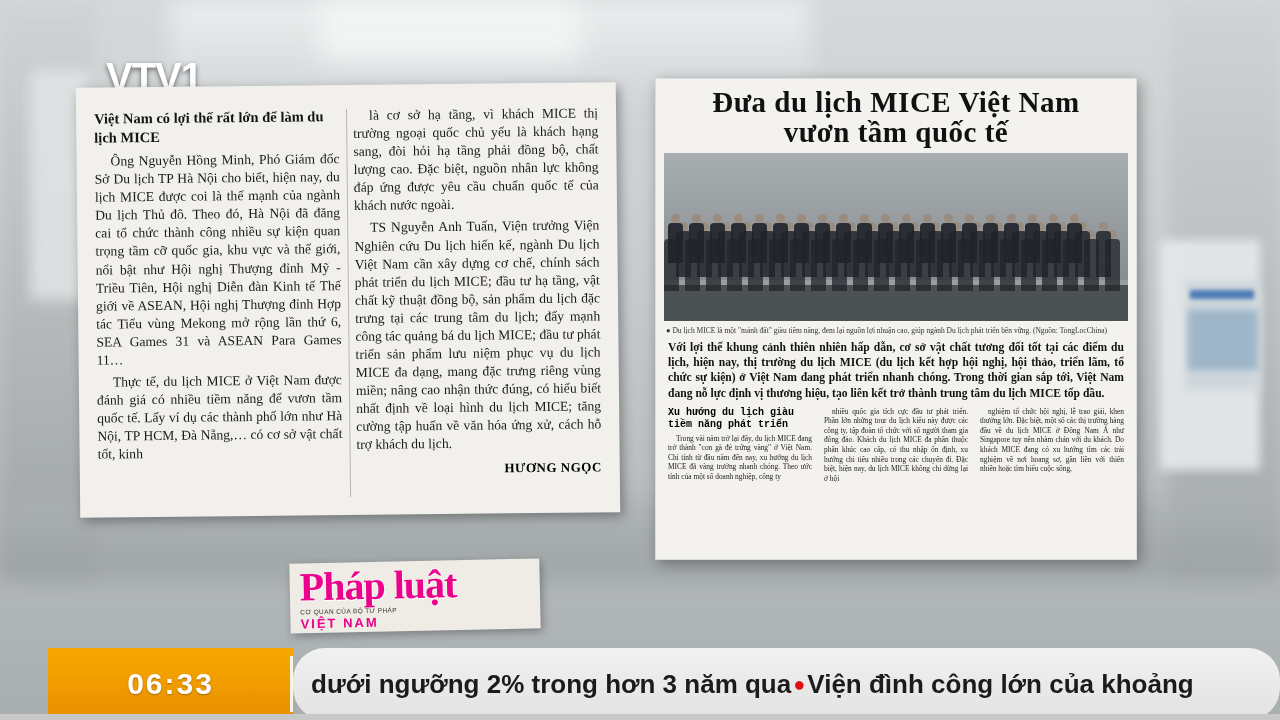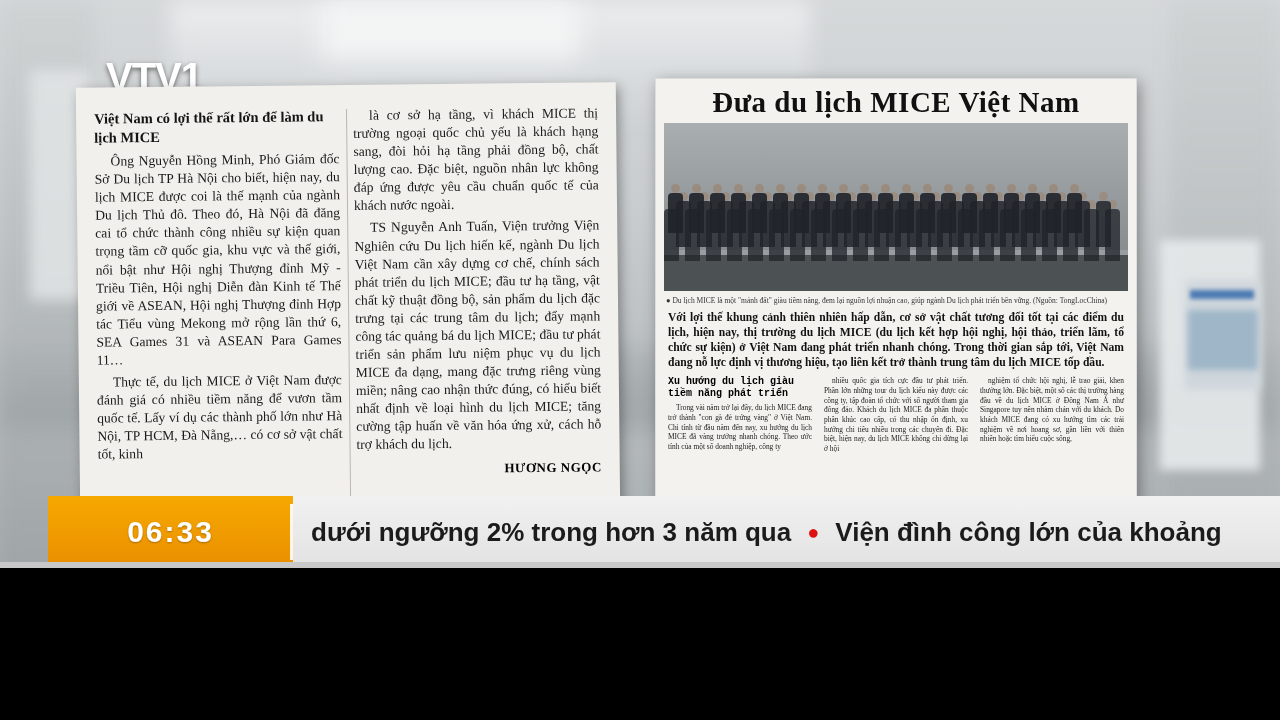--- a/index.html
+++ b/index.html
@@ -1,17 +1,17 @@
 <!DOCTYPE html>
 <html><head>
 <meta charset="utf-8">
 <style>
   html,body{margin:0;padding:0;background:#000;}
   body{width:1280px;height:720px;overflow:hidden;font-family:"Liberation Sans",sans-serif;}
-  #screen{position:relative;width:1280px;height:568px;overflow:hidden;background:#b9bdc0;}
+  #screen{position:relative;width:1280px;height:720px;overflow:hidden;background:#b9bdc0;}
 
   
   .bg{position:absolute;inset:0;
       background:
         linear-gradient(180deg,#d6d9da 0%,#c9cdcf 35%,#b7bcbe 70%,#a8adaf 100%);
   }
   .wall-left{left:0;top:0;width:95px;height:575px;background:linear-gradient(180deg,#cfd3d4,#9fa4a6);filter:blur(8px);position:absolute;}
   .wall-right{right:0;top:0;width:110px;height:575px;background:linear-gradient(180deg,#cfd3d4,#a4a9ab);filter:blur(8px);position:absolute;}
   .ceil{position:absolute;left:170px;top:0;width:640px;height:120px;
         background:linear-gradient(180deg,#eceeef,#cdd1d3);filter:blur(10px);}
@@ -74,21 +74,21 @@
     box-shadow:2px 3px 8px rgba(0,0,0,.3);}
 
   
   .ticker{position:absolute;left:0;bottom:0;width:1280px;height:72px;display:flex;align-items:stretch;}
   .tk-clock{width:245px;background:linear-gradient(180deg,#f7a800,#e98f00);display:flex;align-items:center;
     justify-content:center;position:relative;margin-left:48px;}
   .tk-clock .time{color:#fff;font-size:30px;font-weight:bold;letter-spacing:2px;
     font-family:"Liberation Sans",sans-serif;text-shadow:0 1px 2px rgba(0,0,0,.3);}
   .tk-sep{position:absolute;right:0;top:8px;bottom:8px;width:3px;background:#fff;opacity:.9;}
   .tk-text{flex:1;background:linear-gradient(180deg,#f1f1f1,#e2e2e2);display:flex;align-items:center;
-    overflow:hidden;white-space:nowrap;padding-left:18px;gap:16px;}
+    overflow:hidden;white-space:nowrap;padding-left:18px;gap:2px;border-radius:32px;}
   .tk-item{font-size:26px;color:#1b1b1b;font-weight:bold;font-family:"Liberation Sans",sans-serif;}
   .tk-dot{color:#d11; font-size:20px;}
   .tk-bottom{position:absolute;left:0;bottom:0;width:1280px;height:6px;background:#c8c8c8;}
 </style>
 </head>
 <body>
 
 <div id="screen">
 
   <div class="bg">
@@ -120,20 +120,21 @@
         <p>là cơ sở hạ tầng, vì khách MICE thị trường ngoại quốc chủ yếu là khách hạng sang, đòi hỏi hạ tầng phải đồng bộ, chất lượng cao. Đặc biệt, nguồn nhân lực không đáp ứng được yêu cầu chuẩn quốc tế của khách nước ngoài.</p>
         <p>TS Nguyễn Anh Tuấn, Viện trưởng Viện Nghiên cứu Du lịch hiến kế, ngành Du lịch Việt Nam cần xây dựng cơ chế, chính sách phát triển du lịch MICE; đầu tư hạ tầng, vật chất kỹ thuật đồng bộ, sản phẩm du lịch đặc trưng tại các trung tâm du lịch; đẩy mạnh công tác quảng bá du lịch MICE; đầu tư phát triển sản phẩm lưu niệm phục vụ du lịch MICE đa dạng, mang đặc trưng riêng vùng miền; nâng cao nhận thức đúng, có hiểu biết nhất định về loại hình du lịch MICE; tăng cường tập huấn về văn hóa ứng xử, cách hỗ trợ khách du lịch.</p>
         <div class="byline">HƯƠNG NGỌC</div>
       </div>
     </div>
   </div>
 
   <div class="paper-right">
     <div class="pr-title">
       <div class="l1">Đưa du lịch MICE Việt Nam</div>
+      <div class="l2">vươn tầm quốc tế</div>
     </div>
     <div class="pr-photo">
       <div class="sky"></div>
       <div class="ground"></div>
       <div class="rail"></div>
       <div class="crowd" id="crowd">
           <div class="person" style="left: 0px; height: 52px; bottom: 0px; opacity: 0.75;"></div>
           <div class="person" style="left: 21px; height: 52px; bottom: 0px; opacity: 0.75;"></div>
           <div class="person" style="left: 42px; height: 52px; bottom: 0px; opacity: 0.75;"></div>
           <div class="person" style="left: 63px; height: 52px; bottom: 0px; opacity: 0.75;"></div>

